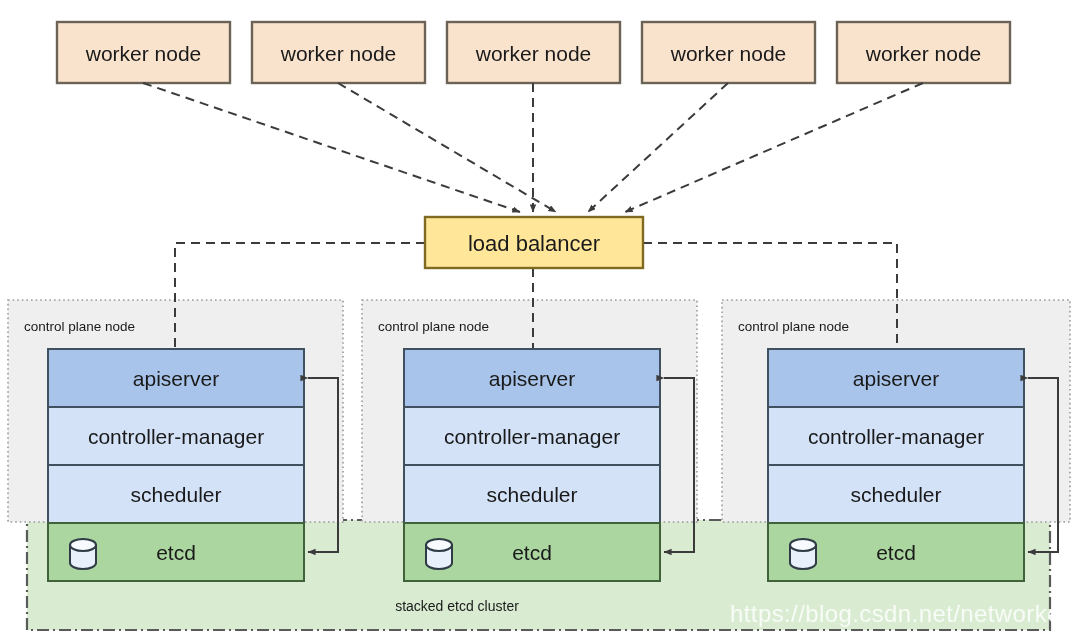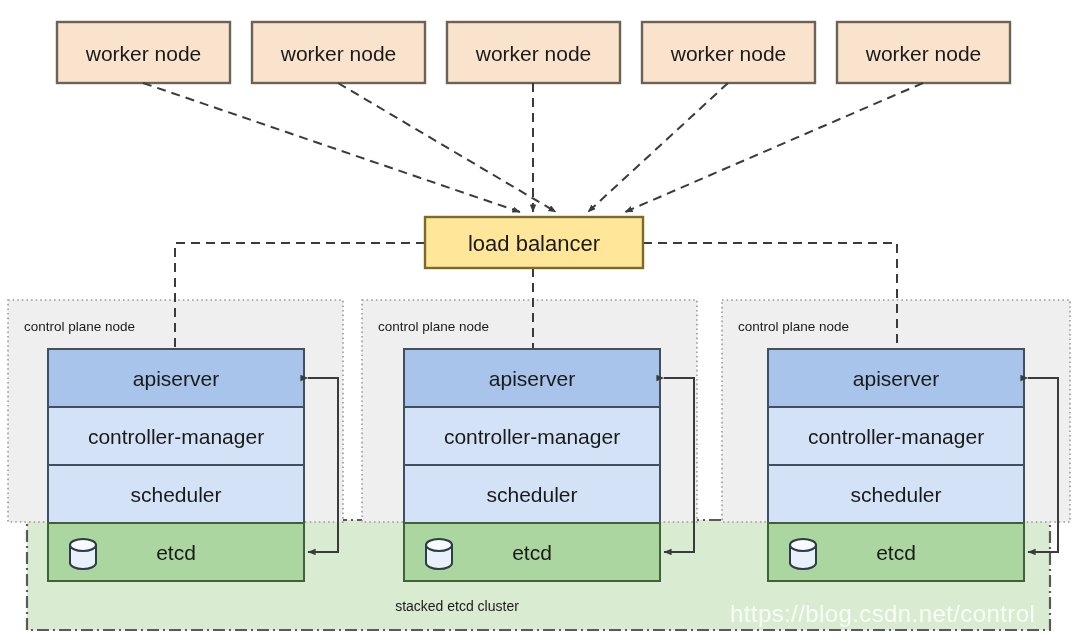--- a/index.html
+++ b/index.html
@@ -136,14 +136,14 @@
       </g>
     <g id="g-lb">
         <rect x="425" y="217" width="218" height="51" fill="#ffe699" stroke="#7f6a24" stroke-width="2.4"></rect>
         <text x="534" y="250.5" class="node-text t-lb" text-anchor="middle">load balancer</text>
       </g>
     <g id="g-clusterlabel">
         <text x="457" y="611" class="node-text t-cluster" text-anchor="middle">stacked etcd cluster</text>
       </g>
   </svg>
 
-  <div class="watermark" style="left:730px; top:600px;">https://blog.csdn.net/control</div>
+  <div class="watermark" style="left:730px; top:600px;">https://blog.csdn.net/networke</div>
 </div>
 
 </body></html>

